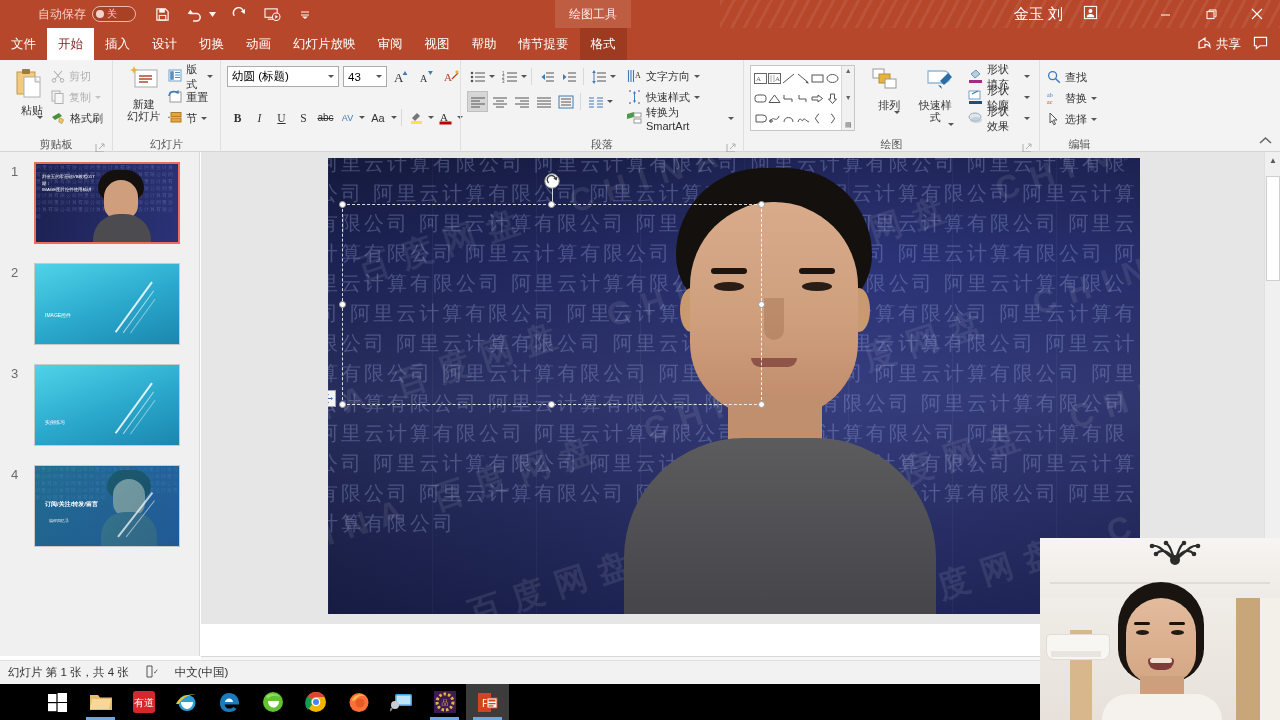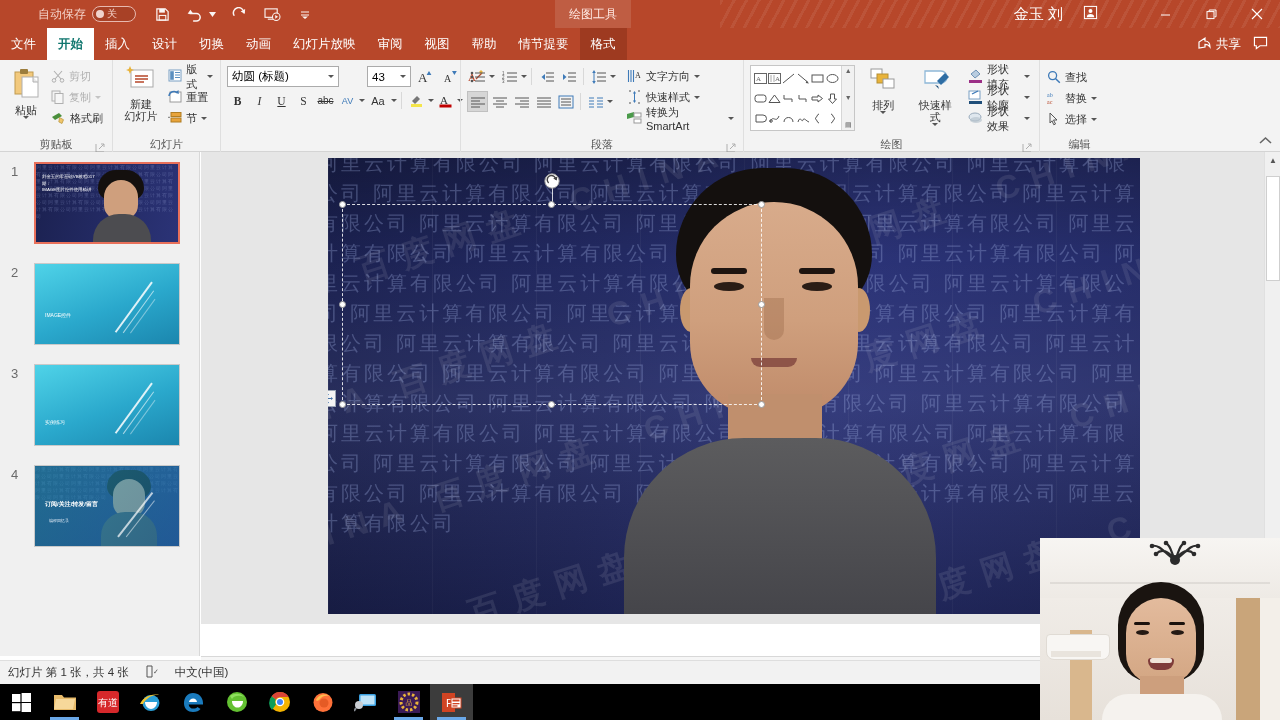--- a/index.html
+++ b/index.html
@@ -56,21 +56,21 @@
 
   
   .tabbar {
     position: absolute; left: 0; top: 28px; width: 1280px; height: 32px;
     background: #b7472a; display: flex; align-items: flex-end; color: #fff; font-size: 12.5px;
   }
   .tab {
     height: 32px; padding: 0 11px; display: flex; align-items: center; cursor: default;
     white-space: nowrap;
   }
-  .tab.active { background: #ffffff; color: #0f766e; font-weight: bold; }
+  .tab.active { background: #ffffff; color: #7f1d1d; }
   .tab.context-active { background: #9e3a20; color: #fff; }
   .tellme { display: flex; align-items: center; gap: 6px; padding: 0 10px; height: 32px; color: #fbded7; }
   .share-area {
     position: absolute; right: 4px; top: 28px; height: 32px; display: flex; align-items: center;
     gap: 12px; color: #fff; font-size: 12.5px; padding-right: 8px;
   }
   .share-btn { display: flex; align-items: center; gap: 5px; }
 
   
   .ribbon {
@@ -81,38 +81,38 @@
   .rgroup { position: relative; display: flex; flex-direction: column; height: 92px; padding: 2px 4px 0 4px; }
   .rgroup + .rgroup { border-left: 1px solid #dfdfdf; }
   .rgroup-body { flex: 1; display: flex; align-items: flex-start; padding-top: 2px; }
   .rgroup-label {
     height: 16px; font-size: 11px; color: #555; text-align: center; line-height: 16px;
     position: relative;
   }
   .dlg-launcher { position: absolute; right: 3px; bottom: 1px; width: 10px; height: 10px; opacity:.55; }
 
   .bigbtn {
-    display: flex; flex-direction: column; align-items: center; justify-content: flex-start;
+    display: flex; flex-direction: column; align-items: flex-end; justify-content: flex-start;
     font-size: 11px; color: #333; padding: 3px 5px 0; min-width: 44px;
   }
   .bigbtn .glyph { margin-bottom: 2px; }
   .bigbtn .cap { text-align:center; line-height: 12px; }
   .caret-dn { display:inline-block; width:0;height:0;border-left:3px solid transparent;border-right:3px solid transparent;border-top:3.5px solid #555; vertical-align: middle; }
 
   .smallrow { display: flex; align-items: center; gap: 4px; font-size: 11px; color: #333; height: 21px; padding: 0 3px; }
   .smallrow.dim { color: #b0b0b0; }
   .colbtns { display: flex; flex-direction: column; justify-content: flex-start; }
 
   .fontname {
     width: 112px; height: 21px; border: 1px solid #ababab; background: #fff;
     font-size: 11.5px; display: flex; align-items: center; padding: 0 4px; justify-content: space-between;
   }
   .fontsize {
     width: 44px; height: 21px; border: 1px solid #ababab; background: #fff;
-    font-size: 11.5px; display: flex; align-items: center; padding: 0 4px; justify-content: space-between; margin-left: 24px;
+    font-size: 11.5px; display: flex; align-items: center; padding: 0 4px; justify-content: space-between;
   }
   .iconbtn {
     width: 21px; height: 21px; display: flex; align-items: center; justify-content: center;
     font-size: 11.5px; color: #333;
   }
   .iconbtn.on { background: #d6d6d6; border: 1px solid #c0c0c0; }
   .sep-v { width: 1px; height: 17px; background: #d8d8d8; margin: 0 3px; }
 
   .shapegal {
     width: 122px; height: 66px; border: 1px solid #c6c6c6; background: #fff;
@@ -228,21 +228,21 @@
     position: absolute; left: 0; top: 660px; width: 1280px; height: 24px;
     background: #f2f2f2; border-top: 1px solid #dedede;
     display: flex; align-items: center; font-size: 11.5px; color: #333;
   }
   .sb-item { display: flex; align-items: center; gap: 5px; padding: 0 8px; height: 24px; }
   .sb-right { position: absolute; right: 0; top: 0; height: 24px; display: flex; align-items: center; }
   .viewbtn { width: 30px; height: 22px; display:flex; align-items:center; justify-content:center; }
   .viewbtn.on { background: #d9d9d9; }
 
   
-  .taskbar { position: absolute; left: 0; top: 684px; width: 1280px; height: 36px; background: #000; display: flex; align-items: flex-start; }
+  .taskbar { position: absolute; left: 0; top: 684px; width: 1280px; height: 36px; background: #000; display: flex; align-items: flex-start; padding-left: 36px; }
   .tb-item { width: 43px; height: 36px; display: flex; align-items: center; justify-content: center; position: relative; }
   .tb-item.active { background: #3c3c3c; }
   .tb-item .underline { position: absolute; bottom: 0; left: 7px; width: 29px; height: 3px; background: #6aa8e8; }
   .tb-tray { position: absolute; right: 190px; top: 0; height: 36px; display: flex; align-items: center; gap: 12px; color: #fff; font-size: 11px; }
 
   
   .webcam {
     position: absolute; left: 1040px; top: 538px; width: 240px; height: 182px; overflow: hidden;
     background: #efeae4;
   }
@@ -490,21 +490,21 @@
             </span>
             <span>节</span>
             <span class="caret-dn"></span>
           </div>
         </div>
       </div>
       <div class="rgroup-label">幻灯片</div>
     </div>
 
     <div class="rgroup" style="width:240px">
-      <div class="rgroup-body" style="flex-direction:column;gap:3px;padding:4px 2px 0">
+      <div class="rgroup-body" style="flex-direction:column;gap:20px;padding:4px 2px 0">
         <div style="display:flex;align-items:center;gap:4px">
           <div class="fontname">
             <span>幼圆 (标题)</span>
             <span class="caret-dn"></span>
           </div>
           <div class="fontsize">
             <span>43</span>
             <span class="caret-dn"></span>
           </div>
           <span class="iconbtn">

